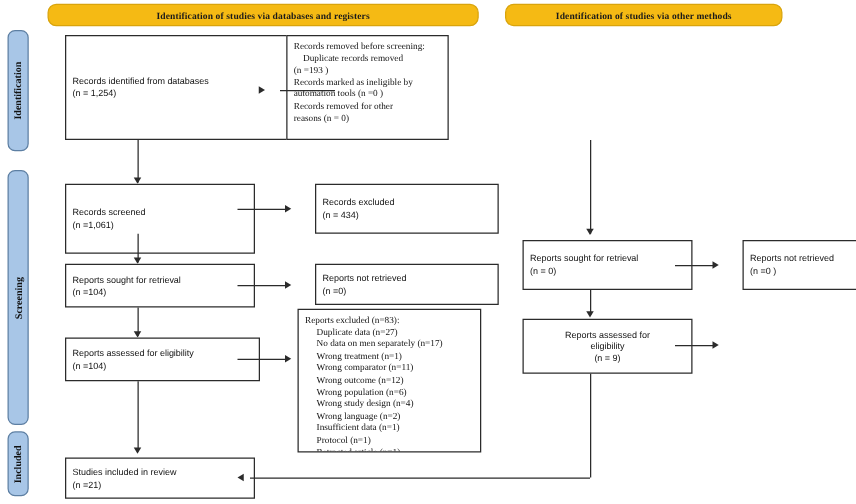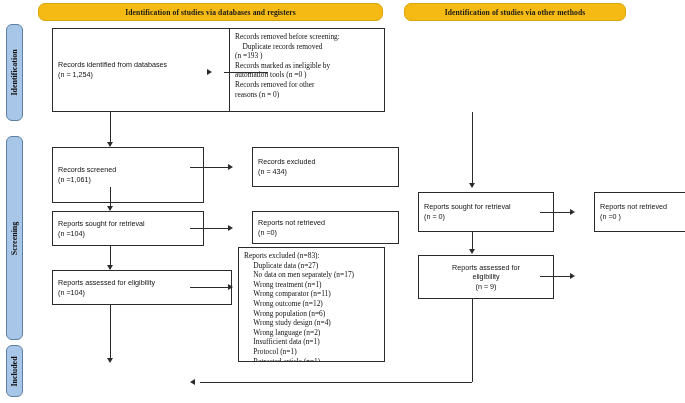--- a/index.html
+++ b/index.html
@@ -93,21 +93,21 @@
   </div>
   <div class="stagebar" style="left:6px;top:345px;width:17px;height:52px;">
     <span>Included</span>
   </div>
 
   <div class="box sans vcenter" style="left:38px;top:28px;width:186px;height:84px;">
     <div class="txt">Records identified from databases
 (n = 1,254)</div>
   </div>
 
-  <div class="box" style="left:229px;top:28px;width:156px;height:84px;">
+  <div class="box" style="left:229px;top:28px;width:130px;height:84px;">
     <div class="txt">Records removed before screening:
     Duplicate records removed
 (n =193 )
 Records marked as ineligible by
 automation tools (n =0 )
 Records removed for other
 reasons (n = 0)</div>
   </div>
 
   <div class="ln h" style="left:224px;top:72px;width:44px;"></div>
@@ -136,21 +136,21 @@
   </div>
   <div class="box sans vcenter" style="left:238px;top:211px;width:147px;height:33px;">
     <div class="txt">Reports not retrieved
 (n =0)</div>
   </div>
   <div class="ln h" style="left:190px;top:228px;width:40px;"></div>
   <div class="arr right" style="left:228px;top:224.5px;"></div>
   <div class="ln v" style="left:110px;top:246px;height:23px;"></div>
   <div class="arr down" style="left:106.5px;top:265px;"></div>
 
-  <div class="box sans vcenter" style="left:38px;top:270px;width:180px;height:35px;">
+  <div class="box sans vcenter" style="left:38px;top:270px;width:156px;height:35px;">
     <div class="txt">Reports assessed for eligibility
 (n =104)</div>
   </div>
   <div class="box" style="left:238px;top:247px;width:147px;height:115px;">
     <div class="txt">Reports excluded (n=83):
      Duplicate data (n=27)
      No data on men separately (n=17)
      Wrong treatment (n=1)
      Wrong comparator (n=11)
      Wrong outcome (n=12)
@@ -160,20 +160,24 @@
      Insufficient data (n=1)
      Protocol (n=1)
      Retracted article (n=1)</div>
   </div>
   <div class="ln h" style="left:190px;top:287px;width:40px;"></div>
   <div class="arr right" style="left:228px;top:283.5px;"></div>
 
   <div class="ln v" style="left:110px;top:305px;height:56px;"></div>
   <div class="arr down" style="left:106.5px;top:358px;"></div>
 
+  <div class="box sans vcenter" style="left:38px;top:366px;width:152px;height:33px;">
+    <div class="txt">Studies included in review
+(n =21)</div>
+  </div>
 
   <div class="ln v" style="left:472px;top:112px;height:75px;"></div>
   <div class="arr down" style="left:468.5px;top:183px;"></div>
 
   <div class="box sans vcenter" style="left:404px;top:192px;width:136px;height:40px;">
     <div class="txt">Reports sought for retrieval
 (n = 0)</div>
   </div>
   <div class="box sans vcenter" style="left:580px;top:192px;width:99px;height:40px;">
     <div class="txt">Reports not retrieved

